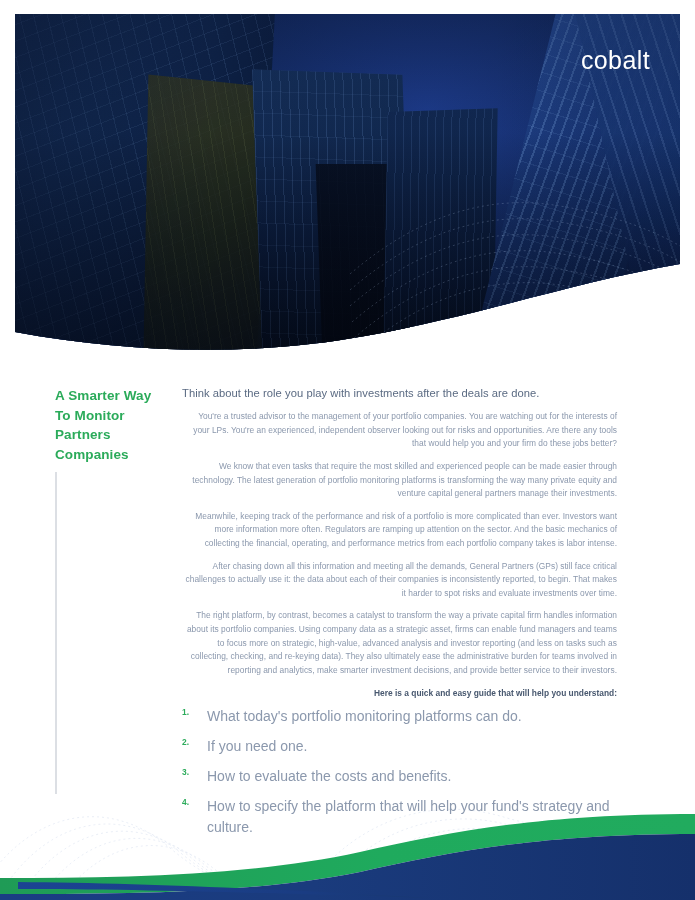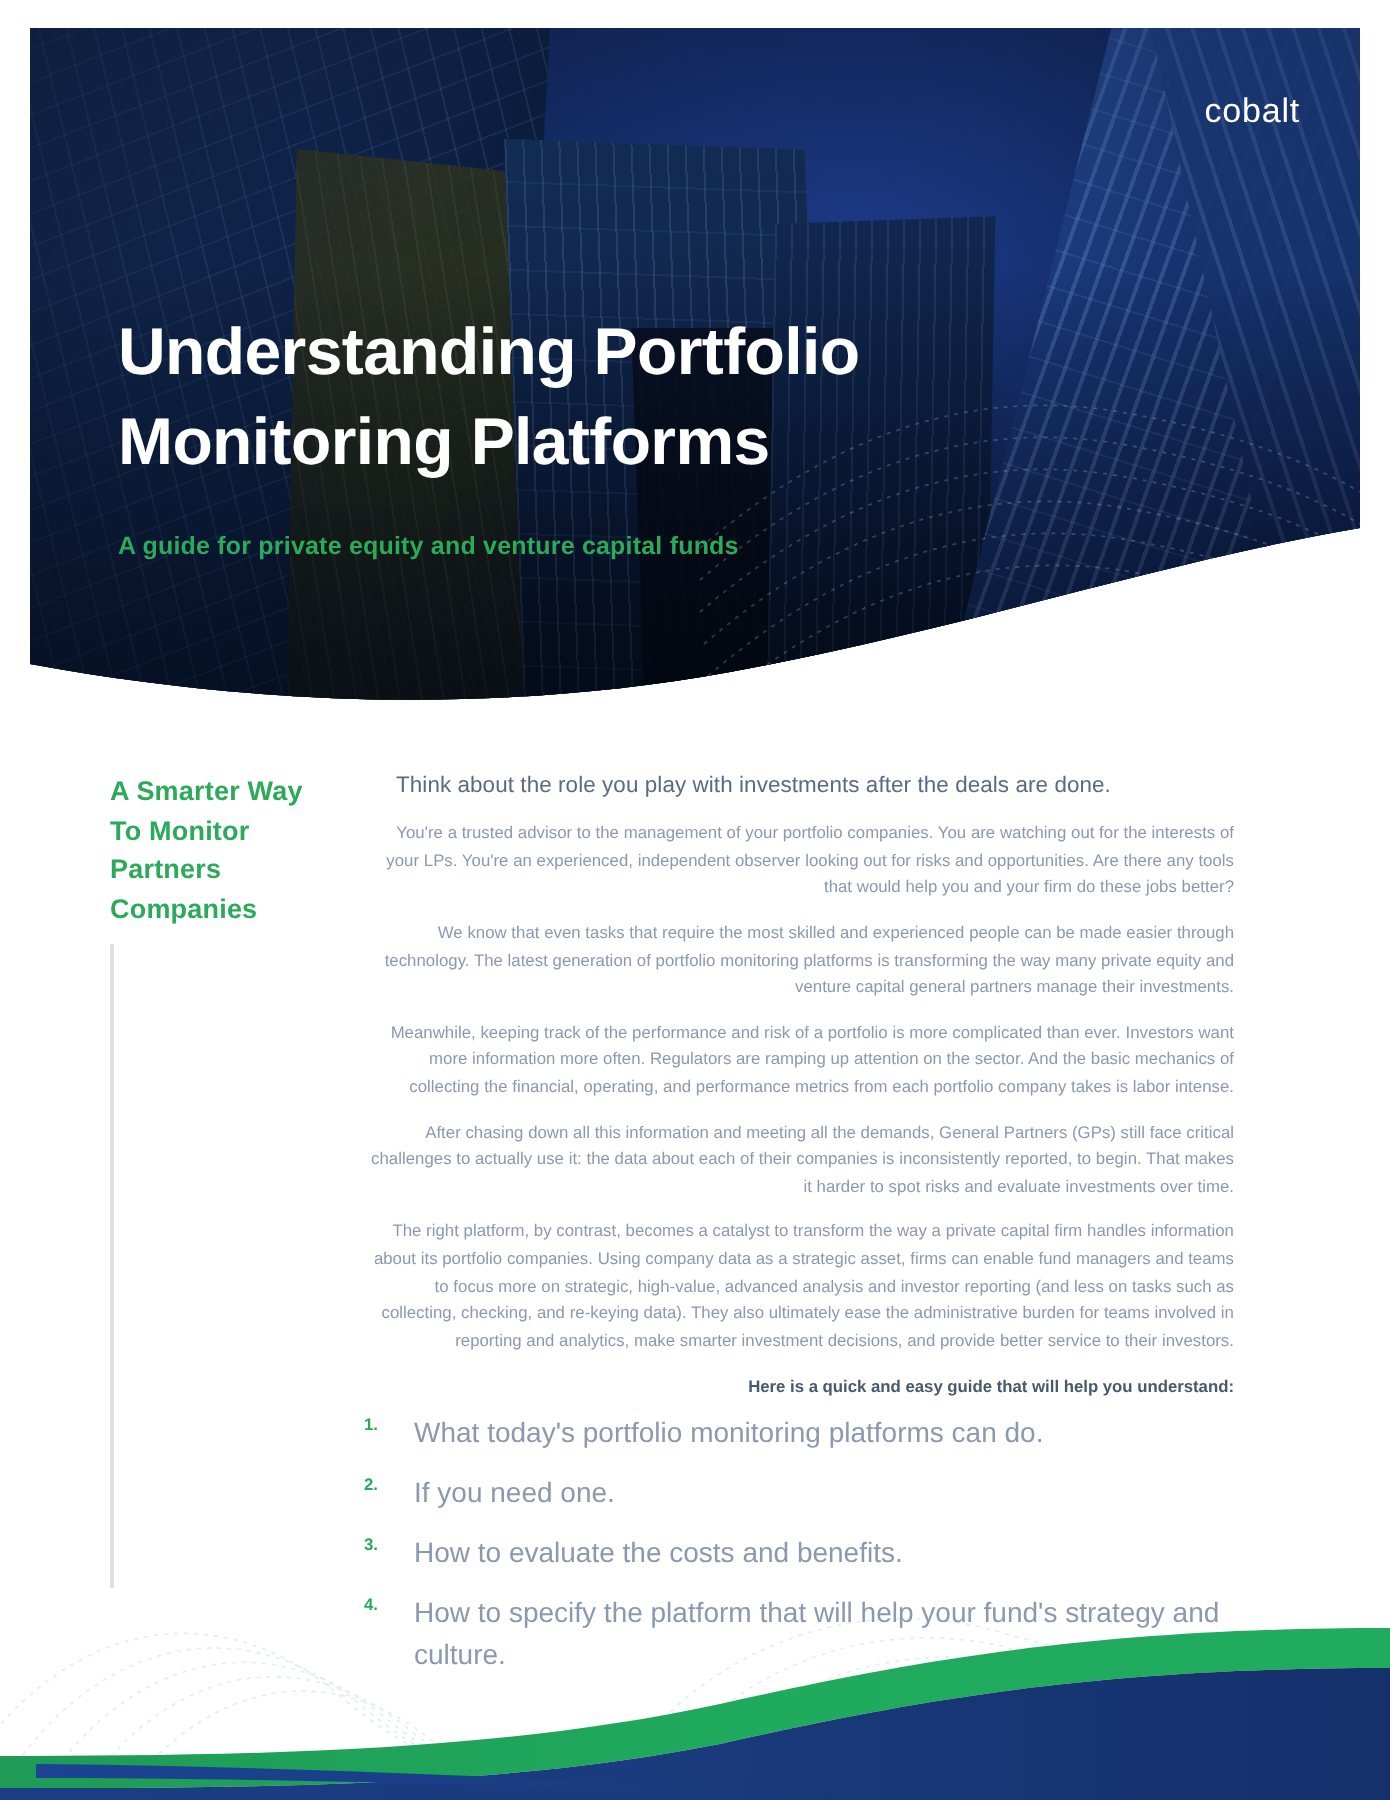--- a/index.html
+++ b/index.html
@@ -158,21 +158,21 @@
     font-size: 12.5px;
     font-weight: 700;
     letter-spacing: 0.1px;
   }
 
   .logo {
     position: absolute;
     right: 30px;
     top: 32px;
     color: #ffffff;
-    font-size: 17px;
+    font-size: 25px;
     font-weight: 400;
     letter-spacing: 0.4px;
   }
 
   
   .content {
     position: absolute;
     left: 0;
     top: 386px;
     width: 695px;
@@ -209,21 +209,20 @@
     padding-right: 43px;
   }
 
   .lede {
     color: #5a6a82;
     font-size: 11.2px;
     font-weight: 400;
     line-height: 1.35;
     margin-bottom: 9px;
     letter-spacing: 0.05px;
-    margin-left: 16px;
   }
 
   .para {
     color: #8b98ad;
     font-size: 8.4px;
     line-height: 1.62;
     margin-bottom: 9px;
     text-align: right;
     letter-spacing: 0.02px;
   }
@@ -300,27 +299,20 @@
           <path d="M10,120 C80,60 150,40 220,52 C280,62 320,80 340,92"></path>
           <path d="M10,136 C80,76 150,56 220,68 C280,78 320,96 340,108"></path>
           <path d="M10,152 C80,92 150,72 220,84 C280,94 320,112 340,124"></path>
           <path d="M12,168 C82,108 152,88 222,100 C282,110 322,128 340,140"></path>
           <path d="M14,184 C84,124 154,104 224,116 C284,126 324,144 340,156"></path>
           <path d="M16,200 C86,140 156,120 226,132 C286,142 326,160 340,172"></path>
         </g>
       </svg>
     </div>
 
-    <div class="hero-text">
-      <div class="hero-title">
-        <span>Understanding Portfolio</span><br>
-        <span>Monitoring Platforms</span>
-      </div>
-      <div class="hero-subtitle">A guide for private equity and venture capital funds</div>
-    </div>
 
     <div class="logo">cobalt</div>
   </div>
 
   <div class="content">
 
     <aside class="sidebar">
       <div class="sidebar-heading">
         <span>A Smarter Way</span><br>
         <span>To Monitor</span><br>

